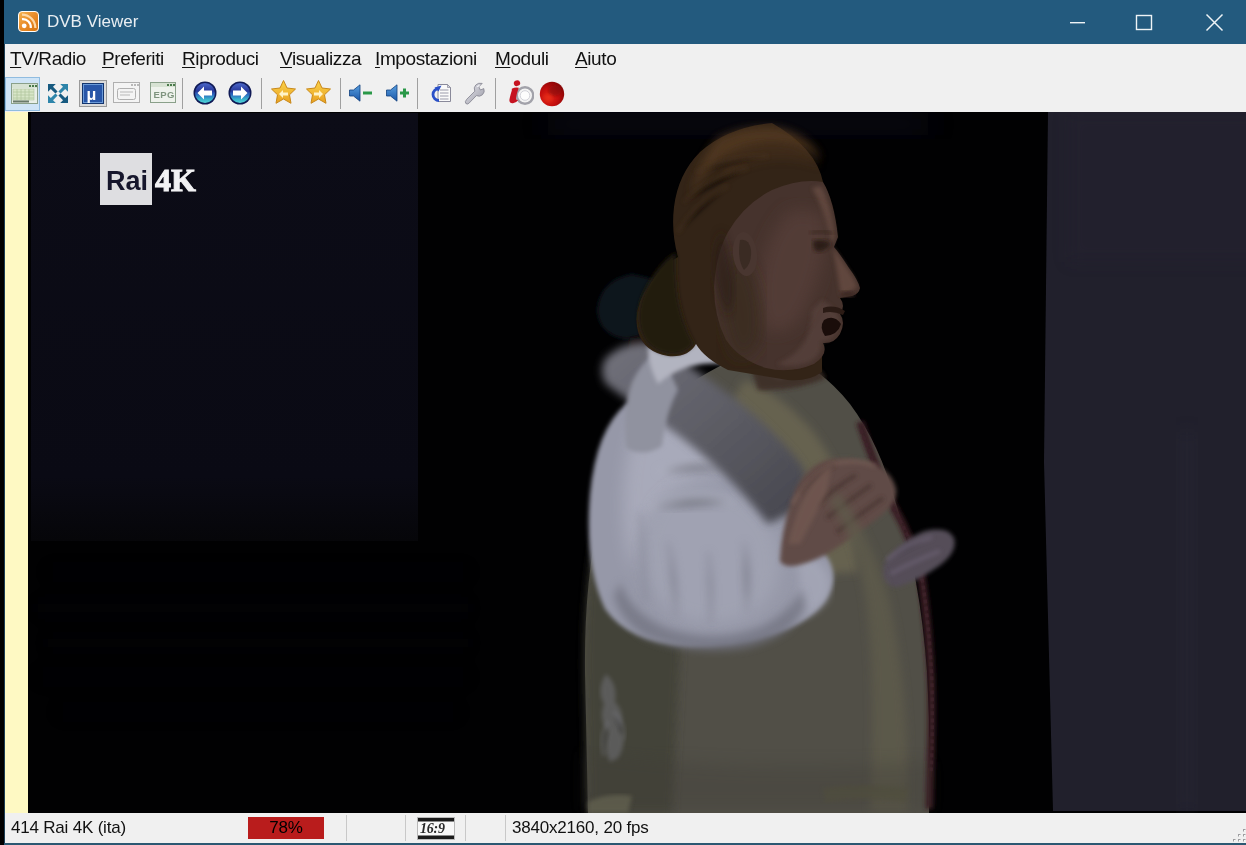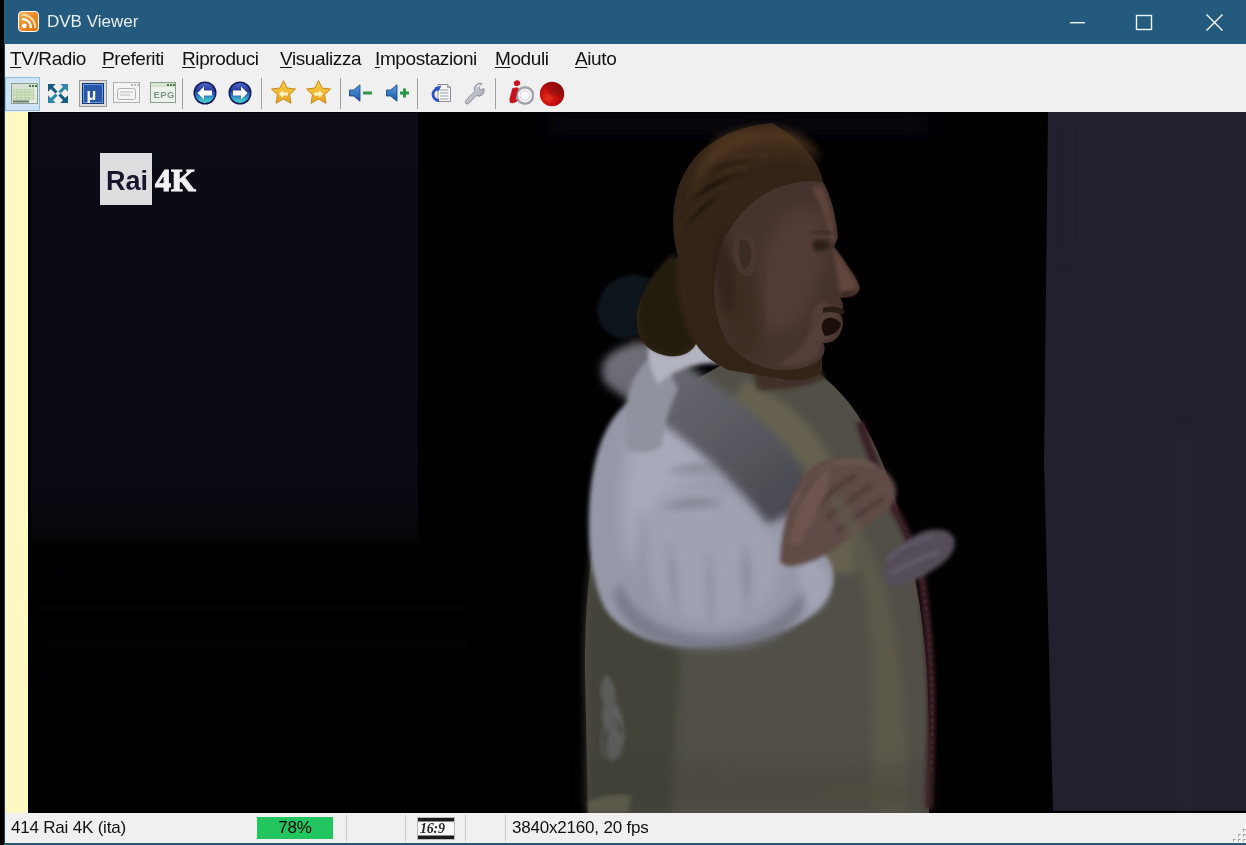--- a/index.html
+++ b/index.html
@@ -13,21 +13,21 @@
 .mi { position:absolute; top:0; height:31px; line-height:30px; font-size:19px; letter-spacing:-0.4px; color:#111; white-space:nowrap; }
 .mi u { text-decoration:underline; text-underline-offset:2px; }
 .toolbar { position:absolute; left:1px; top:75px; width:1244px; height:37px; background:#f0f0f0; }
 .tsep { position:absolute; top:3px; width:1px; height:31px; background:#a0a0a0; }
 .ticon { position:absolute; }
 .selbtn { position:absolute; left:0px; top:2px; width:35px; height:34px; background:#cfe4f6; border:1px solid #90bce0; }
 .video { position:absolute; left:0px; top:112px; width:1246px; height:701px; background:#fef9c3;padding-left:24px; }
 .statusbar { position:absolute; left:1px; top:813px; width:1243px; height:30px; background:#f0f0f0; font-size:17px; letter-spacing:-0.2px; color:#111; }
 .ssep { position:absolute; top:2px; width:1px; height:26px; background:#c8c8c8; }
 .sl { position:absolute; top:0; height:30px; line-height:30px; white-space:nowrap; }
-.greenbox { position:absolute; left:243px; top:4px; width:76px; height:22px; background:#22c55e; text-align:center; line-height:22px; font-size:17px; color:#000;margin-left:9px; }
+.greenbox { position:absolute; left:243px; top:4px; width:76px; height:22px; background:#b91c1c; text-align:center; line-height:22px; font-size:17px; color:#000; }
 .leftborder { position:absolute; left:0; top:44px; width:1px; height:799px; background:#1d3f55; }
 .rightborder { position:absolute; left:1244px; top:44px; width:2px; height:799px; background:#9dc2d8; }
 .bottomborder { position:absolute; left:0; top:843px; width:1246px; height:2px; background:#2b5872; }
 </style>
 </head>
 <body>
 <div class="win">
 
   <div class="titlebar">
     <svg class="appicon" viewBox="0 0 21 21">

